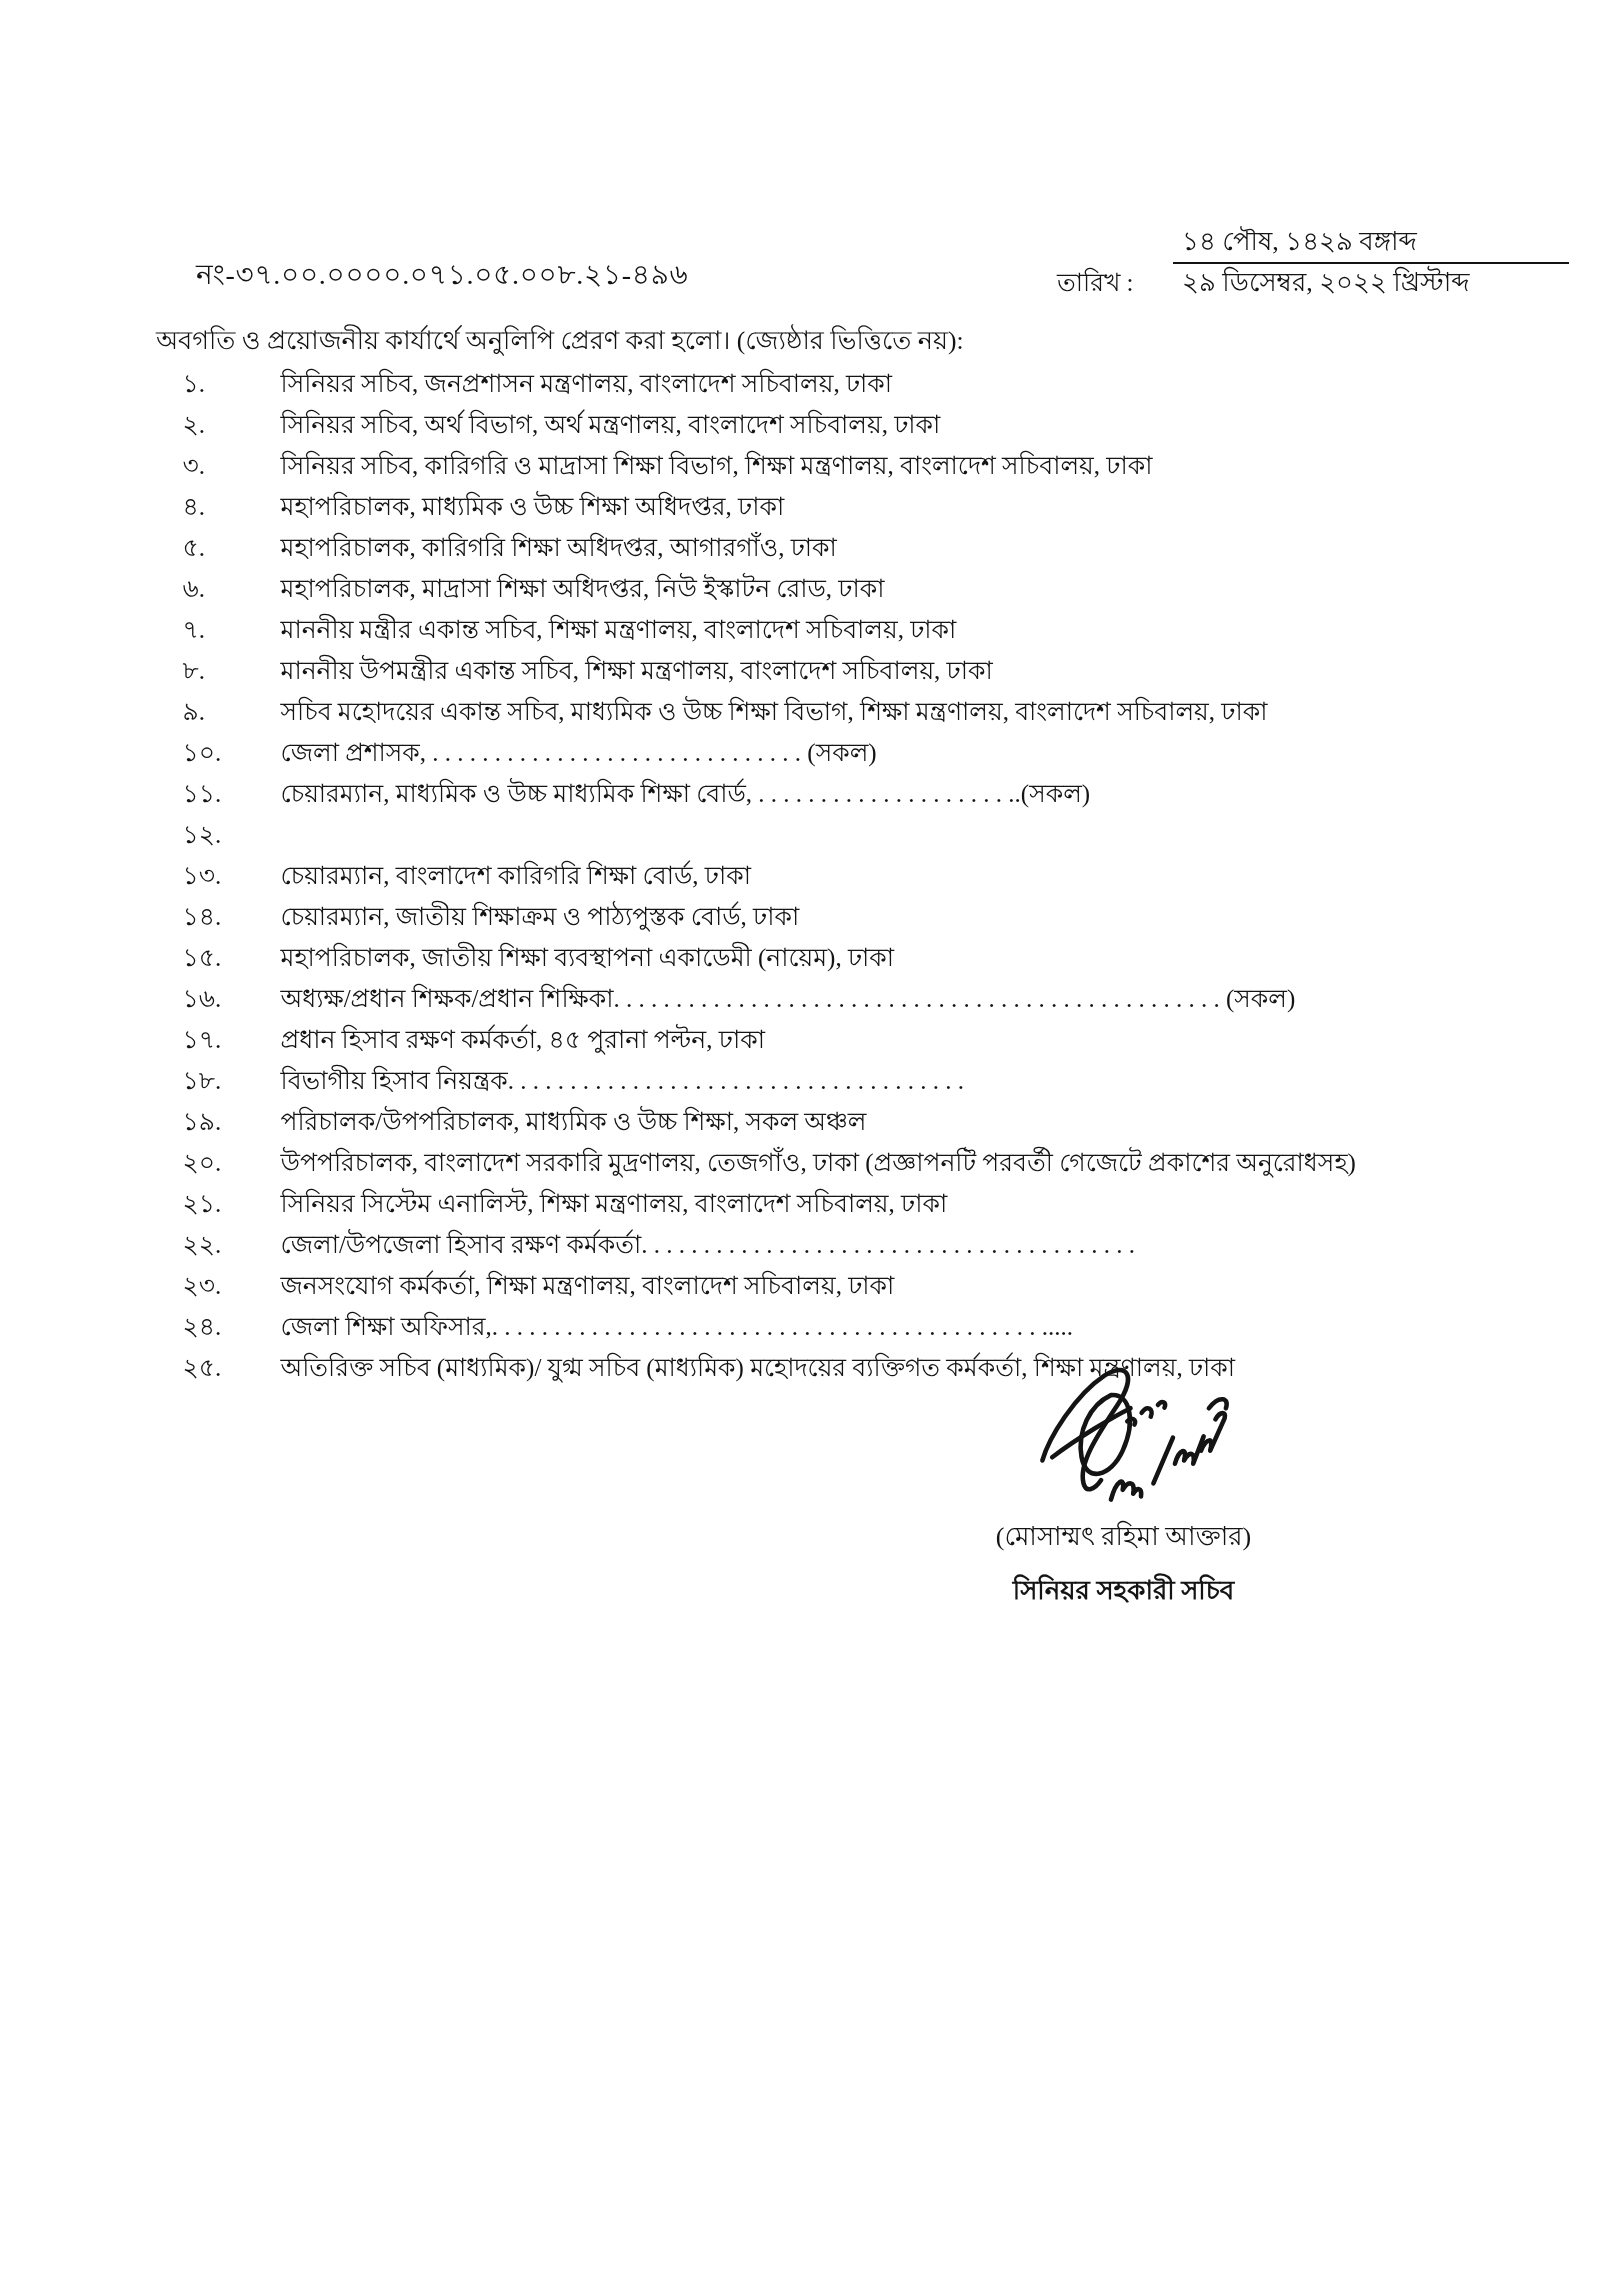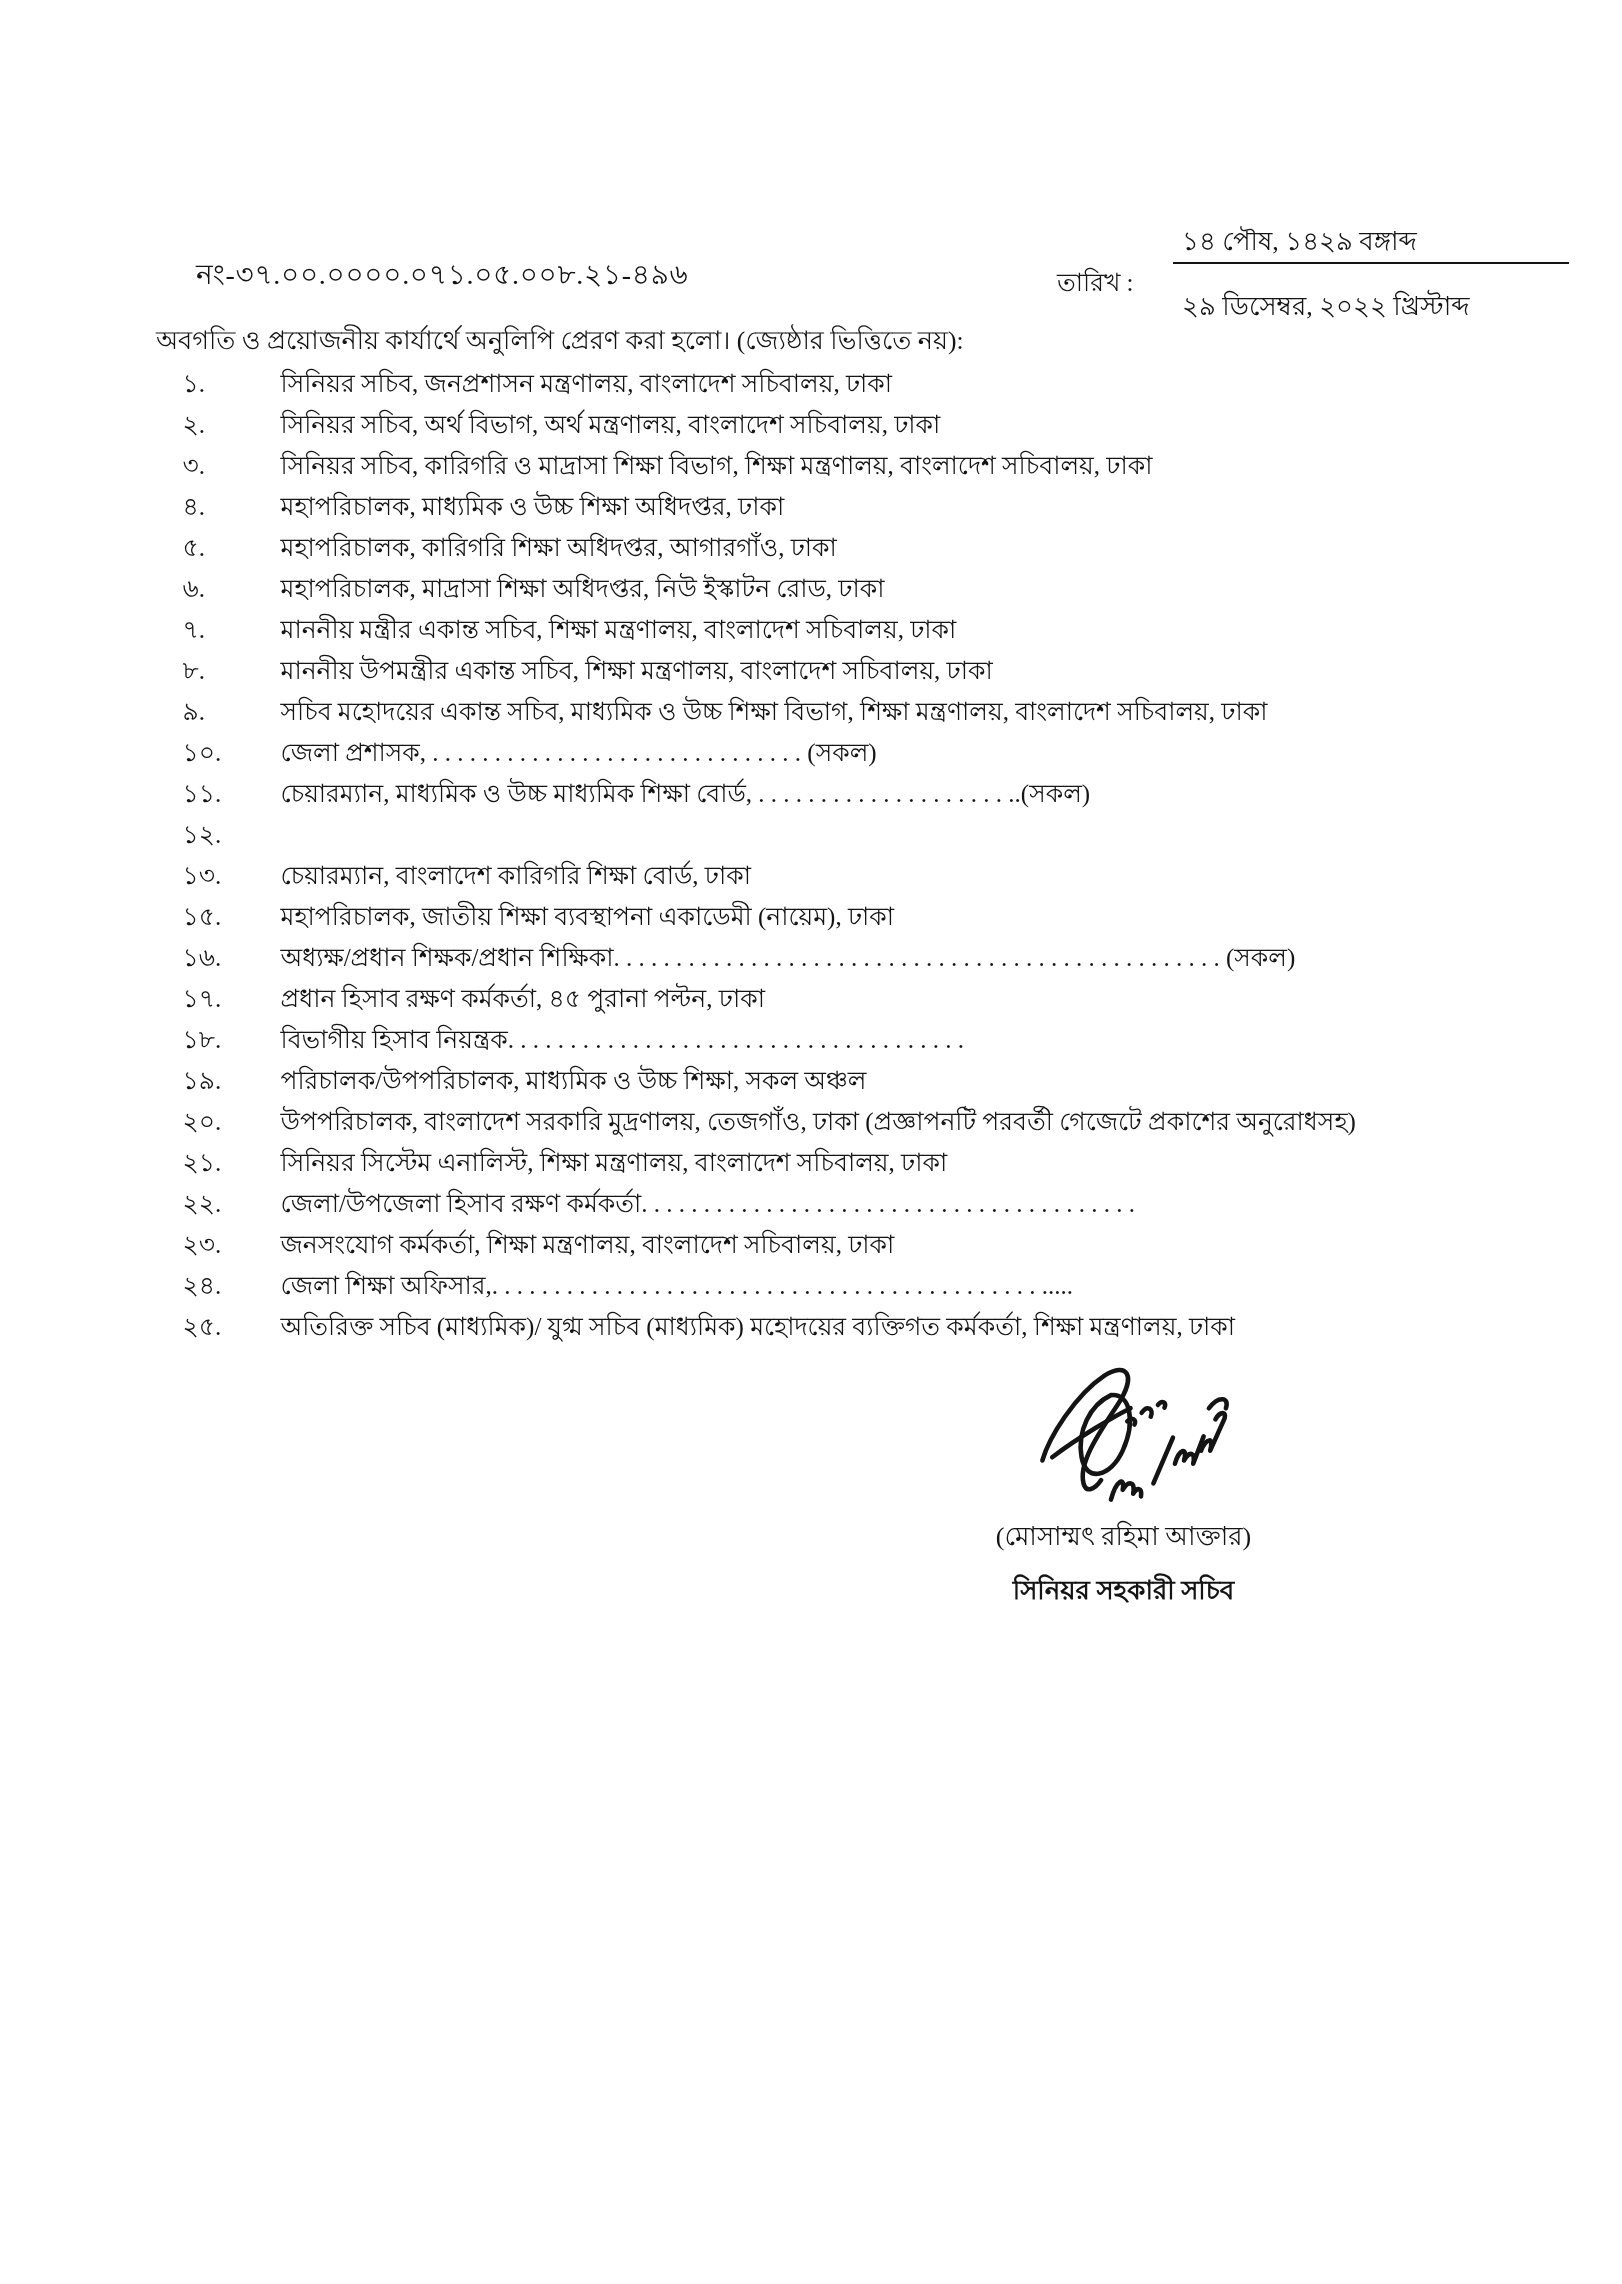--- a/index.html
+++ b/index.html
@@ -46,21 +46,20 @@
   .date-line1 {
     display: block;
     padding: 0 0 6.5px 9.1px;
     border-bottom: 2.6px solid #141414;
     white-space: nowrap;
   }
   .date-line2 {
     display: block;
     padding: 6.5px 0 0 9.1px;
     white-space: nowrap;
-    margin-top: 24px;
   }
   .intro-line {
     position: absolute;
     left: 156px;
     top: 321px;
     font-size: 25.5px;
     white-space: nowrap;
   }
   .copy-list {
     position: absolute;
@@ -174,20 +173,24 @@
       <li class="row">
         <span class="num">১১.</span>
         <span class="txt">চেয়ারম্যান, মাধ্যমিক ও উচ্চ মাধ্যমিক শিক্ষা বোর্ড, . . . . . . . . . . . . . . . . . . . . ..(সকল)</span>
       </li>
       <li class="row">
         <span class="num">১২.</span>
       </li>
       <li class="row">
         <span class="num">১৩.</span>
         <span class="txt">চেয়ারম্যান, বাংলাদেশ কারিগরি শিক্ষা বোর্ড, ঢাকা</span>
+      </li>
+      <li class="row">
+        <span class="num">১৪.</span>
+        <span class="txt">চেয়ারম্যান, জাতীয় শিক্ষাক্রম ও পাঠ্যপুস্তক বোর্ড, ঢাকা</span>
       </li>
       <li class="row">
         <span class="num">১৫.</span>
         <span class="txt">মহাপরিচালক, জাতীয় শিক্ষা ব্যবস্থাপনা একাডেমী (নায়েম), ঢাকা</span>
       </li>
       <li class="row">
         <span class="num">১৬.</span>
         <span class="txt">অধ্যক্ষ/প্রধান শিক্ষক/প্রধান শিক্ষিকা. . . . . . . . . . . . . . . . . . . . . . . . . . . . . . . . . . . . . . . . . . . . . . . . . (সকল)</span>
       </li>
       <li class="row">

